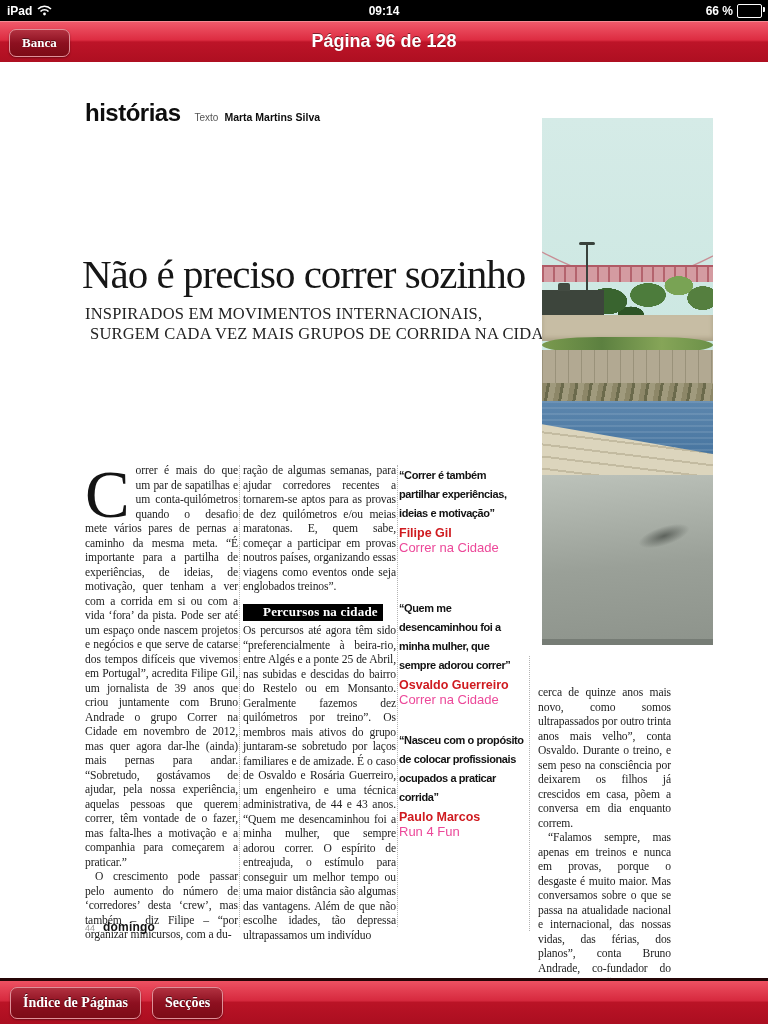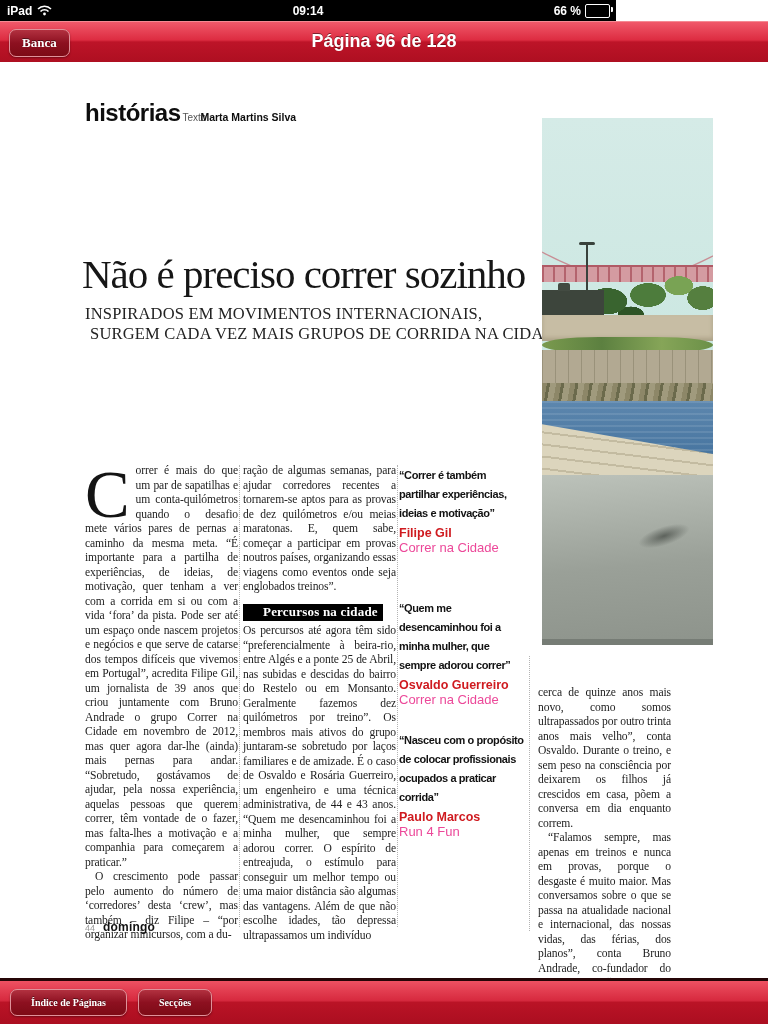--- a/index.html
+++ b/index.html
@@ -1,20 +1,20 @@
 <!DOCTYPE html>
 <html><head>
 <meta charset="utf-8">
 <style>
   html,body{margin:0;padding:0;background:#222;}
   .screen{position:relative;width:768px;height:1024px;margin:0 auto;background:#fff;overflow:hidden;
           font-family:"Liberation Sans",sans-serif;}
 
   
-  .statusbar{position:absolute;left:0;top:0;width:616px;height:21px;background:#000;color:#fff;
+  .statusbar{position:absolute;left:0;top:0;width:768px;height:21px;background:#000;color:#fff;
              font-size:12px;font-weight:bold;display:flex;align-items:center;}
   .sb-left{position:absolute;left:7px;top:0;height:21px;display:flex;align-items:center;gap:5px;}
   .sb-time{position:absolute;left:0;width:100%;text-align:center;}
   .sb-right{position:absolute;right:6px;top:0;height:21px;display:flex;align-items:center;gap:4px;}
   .battery{width:21px;height:10px;border:1px solid #fff;border-radius:2px;position:relative;padding:1px;}
   .battery .fill{height:100%;width:58%;background:#fff;}
   .battery .nub{position:absolute;right:-4px;top:2px;width:2px;height:5px;background:#fff;border-radius:0 1px 1px 0;}
 
   
   .navbar{position:absolute;left:0;top:21px;width:768px;height:41px;
@@ -22,21 +22,21 @@
           border-top:1px solid #f58a93;box-sizing:border-box;}
   .nav-title{position:absolute;left:0;top:9px;width:100%;text-align:center;color:#fff;font-size:18px;
              font-weight:bold;text-shadow:0 -1px 0 rgba(0,0,0,.45);}
   .btn-red{background:linear-gradient(180deg,#b23140 0%,#8d1020 50%,#7d0b16 100%);
            border:1px solid #df929a;border-radius:7px;color:#fff;font-weight:bold;
            font-family:Liberation Serif, serif;text-shadow:0 -1px 0 rgba(0,0,0,.5);
            box-shadow:0 1px 2px rgba(0,0,0,.35);cursor:pointer;}
   .banca-btn{position:absolute;left:9px;top:7px;font-size:13px;padding:5px 12px;}
 
   
-  .sect-header{position:absolute;left:85px;top:99px;display:flex;align-items:baseline;gap:2px;}
+  .sect-header{position:absolute;left:85px;top:99px;display:flex;align-items:baseline;gap:14px;}
   .sect-name{font-size:24px;font-weight:bold;letter-spacing:-.5px;color:#0d0d0d;}
   .byline-label{font-size:10px;color:#555;}
   .byline-name{font-size:10.5px;font-weight:bold;color:#0d0d0d;margin-left:-8px;}
 
   .headline{position:absolute;left:82px;top:250px;width:470px;font-family:"Liberation Serif",serif;
             font-size:41px;letter-spacing:-1px;color:#161616;}
   .subheadline{position:absolute;left:85px;top:304px;font-family:"Liberation Serif",serif;
                font-size:16.5px;line-height:19.5px;color:#222;letter-spacing:.2px;}
   .subheadline .l2{display:block;padding-left:5px;}
 
@@ -96,21 +96,21 @@
   .pavement{left:0;top:357px;width:171px;height:165px;
             background:linear-gradient(175deg,#bcc2ba 0%,#9aa098 55%,#8e948c 100%);}
   .runner-shadow{right:12px;top:405px;width:74px;height:26px;transform:rotate(-18deg);
                  background:radial-gradient(closest-side,rgba(35,40,35,.55),rgba(35,40,35,0) 72%);}
   .photo-bottom{left:0;bottom:0;width:171px;height:6px;background:#767c75;}
 
   
   .bottombar{position:absolute;left:0;top:978px;width:768px;height:46px;box-sizing:border-box;
              background:linear-gradient(180deg,#ee5162 0%,#d72a3f 45%,#ba1326 50%,#ab0e20 100%);
              border-top:3px solid #250507;display:flex;align-items:center;gap:11px;padding-left:10px;}
-  .bottom-btn{font-size:10px;padding:7px 20px;}
+  .bottom-btn{font-size:14px;padding:7px 12px;}
 </style>
 </head>
 <body>
 
 <div class="screen">
 
   <div class="statusbar">
     <div class="sb-left">
       <span>iPad</span>
       <svg width="15" height="11" viewBox="0 0 15 11">

